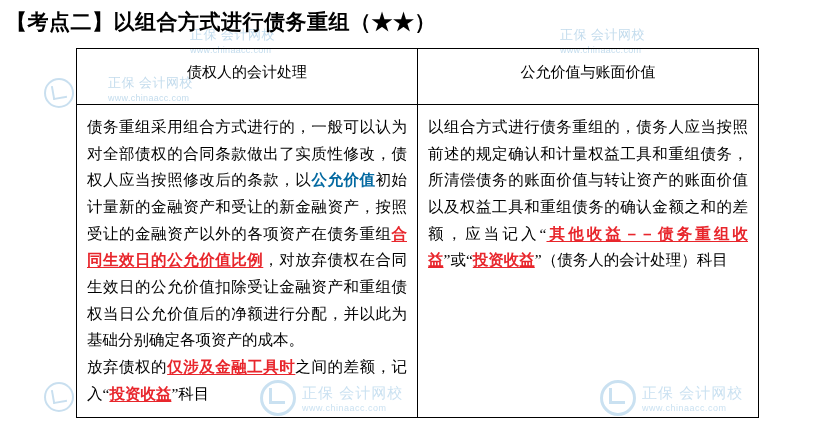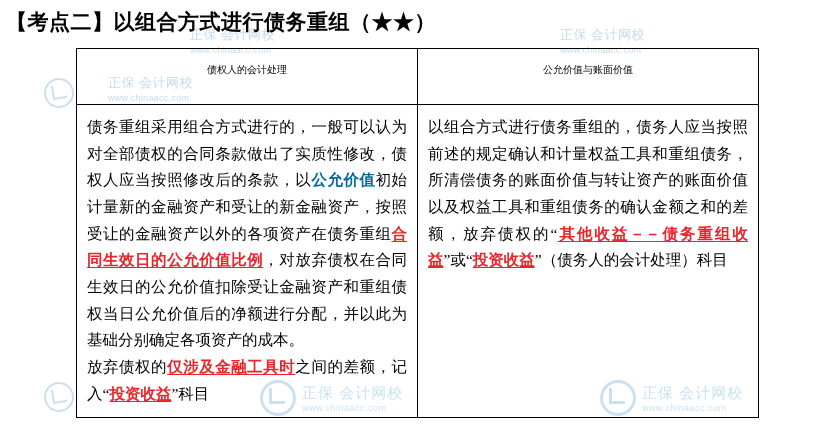--- a/index.html
+++ b/index.html
@@ -107,21 +107,21 @@
     table-layout: fixed;
   }
   table.main th, table.main td {
     border: 1px solid #000000;
     vertical-align: top;
     background: transparent;
   }
   table.main th {
     text-align: center;
     font-weight: normal;
-    font-size: 10px;
+    font-size: 15px;
     padding: 14px 0 13px 0;
     height: 28px;
   }
   table.main td {
     padding: 9px 10px 10px 10px;
     font-size: 15.5px;
     line-height: 1.72;
     text-align: justify;
     text-justify: inter-ideograph;
   }
@@ -191,18 +191,18 @@
         <th>公允价值与账面价值</th>
       </tr>
     </thead>
     <tbody>
       <tr>
         <td>
           <p><span>债务重组采用组合方式进行的，一般可以认为对全部债权的合同条款做出了实质性修改，债权人应当按照修改后的条款，以</span><span class="red">公允价值</span><span>初始计量新的金融资产和受让的新金融资产，按照受让的金融资产以外的各项资产在债务重组</span><span class="red-u">合同生效日的公允价值比例</span><span>，对放弃债权在合同生效日的公允价值扣除受让金融资产和重组债权当日公允价值后的净额进行分配，并以此为基础分别确定各项资产的成本。</span></p>
           <p><span>放弃债权的</span><span class="red-u">仅涉及金融工具时</span><span>之间的差额，记入“</span><span class="red-u">投资收益</span><span>”科目</span></p>
         </td>
         <td>
-          <p><span>以组合方式进行债务重组的，债务人应当按照前述的规定确认和计量权益工具和重组债务，所清偿债务的账面价值与转让资产的账面价值以及权益工具和重组债务的确认金额之和的差额，放弃债权的“</span><span class="red-u">其他收益－－债务重组收益</span><span>”或“</span><span class="red-u">投资收益</span><span>”（债务人的会计处理）科目</span></p>
+          <p><span>以组合方式进行债务重组的，债务人应当按照前述的规定确认和计量权益工具和重组债务，所清偿债务的账面价值与转让资产的账面价值以及权益工具和重组债务的确认金额之和的差额，应当记入“</span><span class="red-u">其他收益－－债务重组收益</span><span>”或“</span><span class="red-u">投资收益</span><span>”（债务人的会计处理）科目</span></p>
         </td>
       </tr>
     </tbody>
   </table>
 </div>
 
 </body></html>

